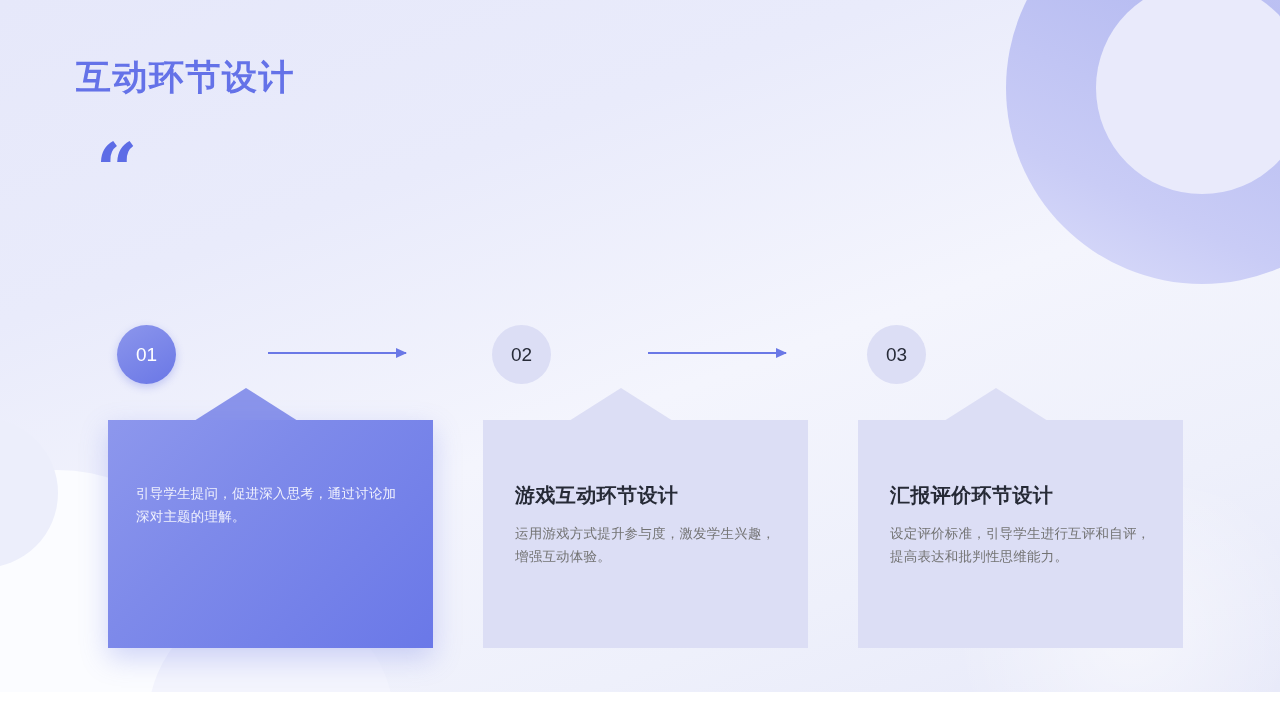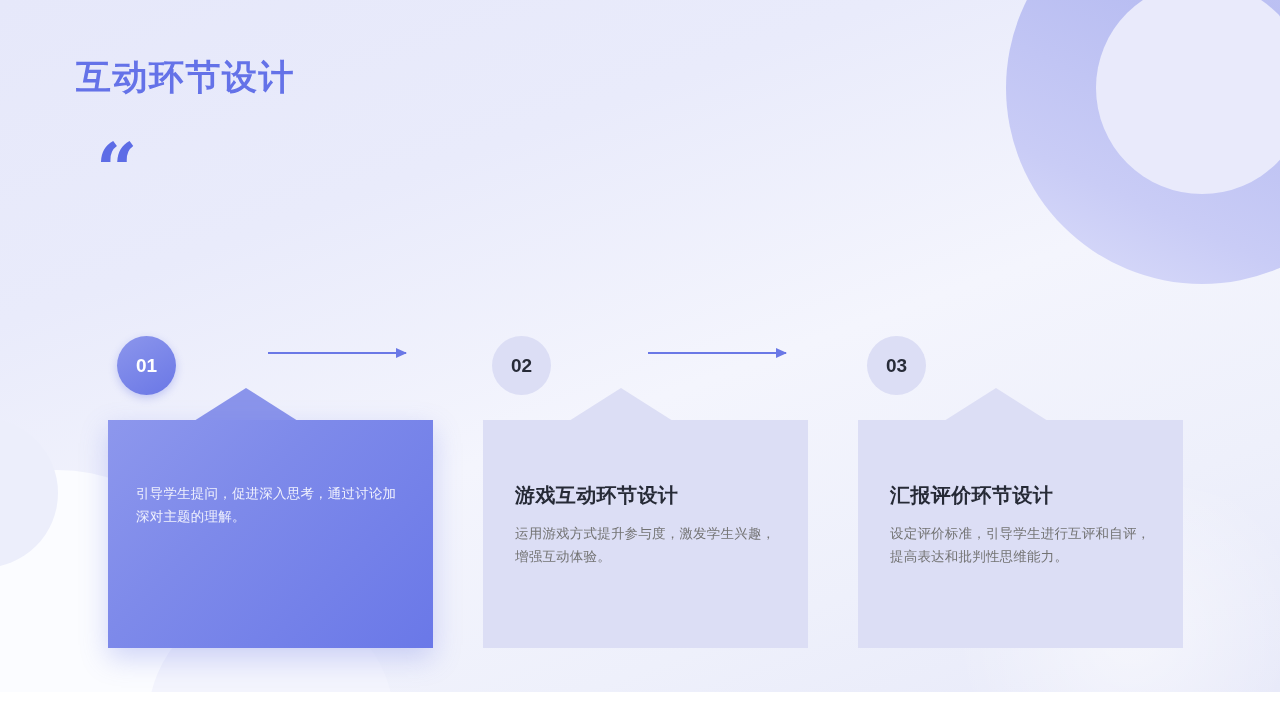--- a/index.html
+++ b/index.html
@@ -83,25 +83,25 @@
 
   
   .steps { position:absolute; left:0; top:0; width:1280px; height:720px; }
 
   .step { position:absolute; top:325px; }
   .step-1 { left:108px; }
   .step-2 { left:483px; }
   .step-3 { left:858px; }
 
   .num-circle {
-    position:absolute; top:11px;
+    position:absolute; top:0;
     width:59px; height:59px;
     border-radius:50%;
     display:flex; align-items:center; justify-content:center;
-    font-size:19px; font-weight:bold;
+    font-size:19px; font-weight:normal;
     z-index:4;
     text-align:right;
   }
   .step-1 .num-circle {
     left:9px;
     background:linear-gradient(150deg,#8c96ec 0%,#6a77e6 100%);
     color:#ffffff;
     box-shadow:0 3px 9px rgba(98,112,228,.32);
   }
   .step-2 .num-circle, .step-3 .num-circle {

